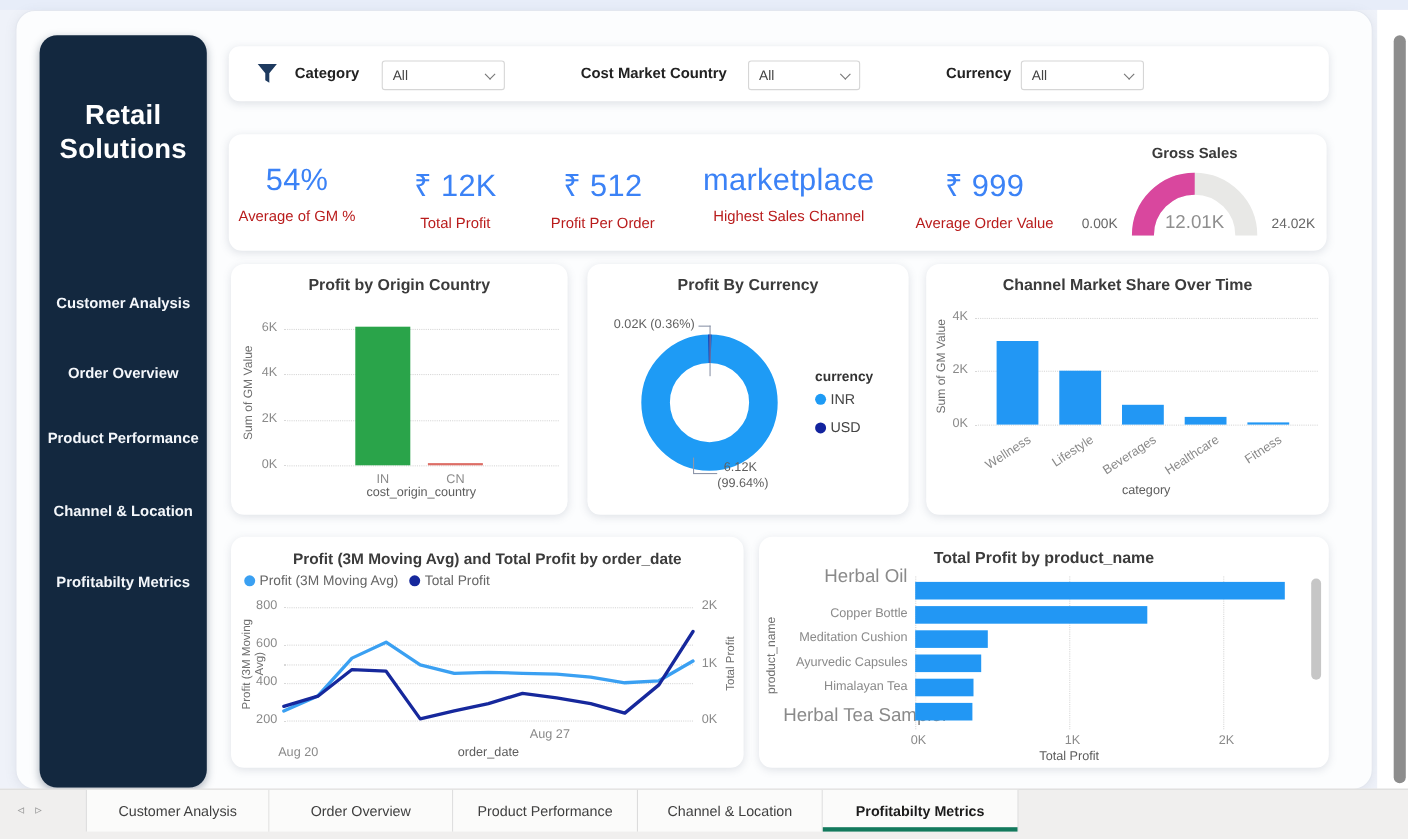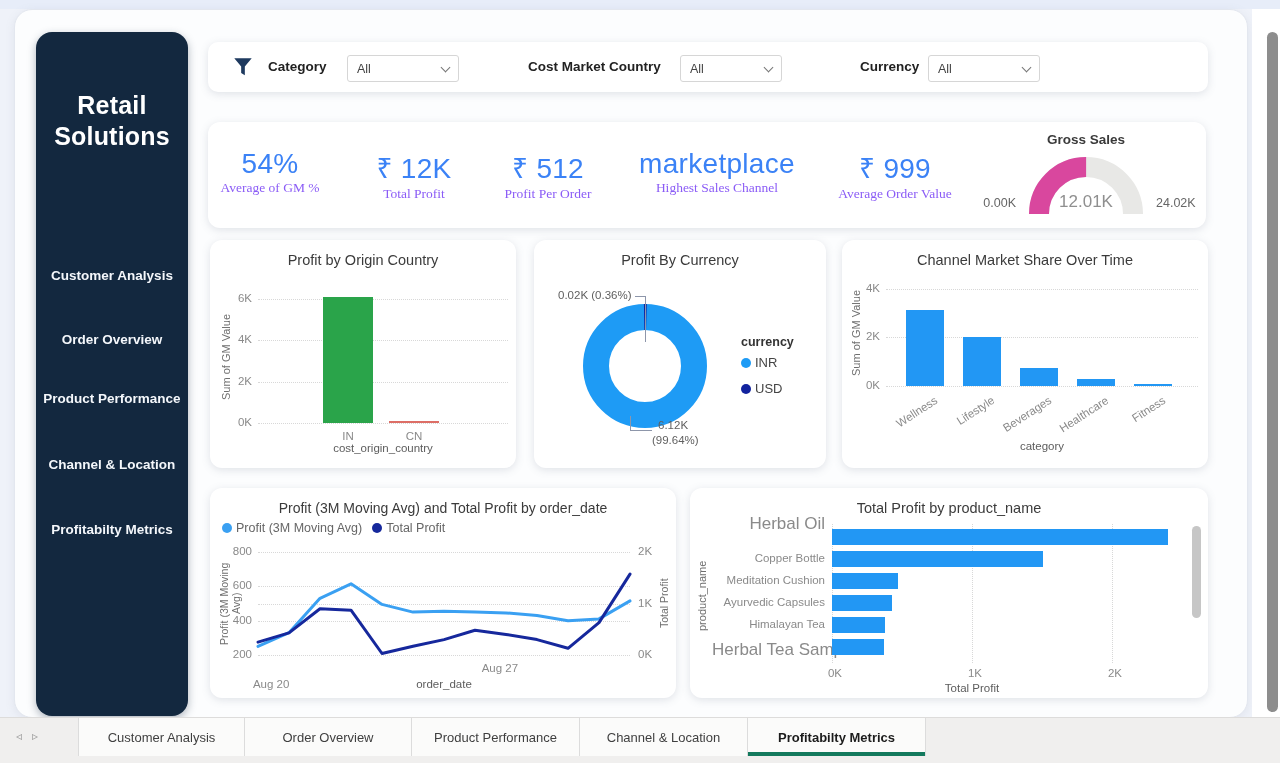--- a/index.html
+++ b/index.html
@@ -15,30 +15,30 @@
     background:#8d8d8d; border-radius:6px; }
   .sidebar { position:absolute; left:36px; top:32px; width:152px; height:684px;
     background:#13283f; border-radius:16px; box-shadow:0 3px 8px rgba(30,45,70,.35); color:#fff; }
   .sb-title { position:absolute; top:58px; left:0; width:152px; text-align:center;
     font-size:25px; font-weight:700; line-height:1.25; letter-spacing:.2px; }
   .sb-item { position:absolute; left:0; width:152px; text-align:center; font-size:13.5px;
     font-weight:700; color:#f4f7fb; cursor:pointer; }
   .card { position:absolute; background:#fff; border-radius:12px;
     box-shadow:0 2px 8px rgba(95,105,125,.18); }
   .chart-title { position:absolute; top:12px; left:0; width:100%; text-align:center;
-    font-size:14.5px; font-weight:400; color:#3b3b3b; }
+    font-size:14.5px; font-weight:700; color:#3b3b3b; }
   .flabel { position:absolute; top:17px; font-size:13.5px; font-weight:700; color:#222; }
   .dropdown { position:absolute; top:13px; height:27px; background:#fff; border:1px solid #d6d6d6;
     border-radius:3px; display:flex; align-items:center; justify-content:space-between;
     padding:0 9px; font-size:12.5px; color:#444; cursor:pointer; }
   .chev { width:7px; height:7px; border-right:1.5px solid #767676; border-bottom:1.5px solid #767676;
     transform:rotate(45deg); margin-top:-3px; }
   .kpi { position:absolute; top:26px; text-align:center; }
   .kpi-value { font-size:28px; font-weight:400; color:#3b82f6; letter-spacing:.3px; }
-  .kpi-label { font-size:13.5px; color:#8b5cf6;font-family:Liberation Serif, serif; }
+  .kpi-label { margin-top:9px; font-size:13.5px; color:#b91c1c; }
   .hgrid { position:absolute; border-top:1px dotted #d8d8d8; height:0; }
   .vgrid { position:absolute; border-left:1px dotted #d8d8d8; width:0; }
   .ytick { position:absolute; font-size:11.5px; color:#8a8a8a; text-align:right; }
   .xtick { position:absolute; font-size:11.5px; color:#8a8a8a; }
   .bar { position:absolute; cursor:pointer; }
   .catlab { position:absolute; font-size:11.5px; color:#8a8a8a; text-align:center; }
   .vlabel { position:absolute; writing-mode:vertical-rl; transform:rotate(180deg);
     font-size:11px; color:#6f6f6f; text-align:center; }
   .axlabel { position:absolute; font-size:11.5px; color:#5d5d5d; text-align:center; }
   .legend-dot { display:inline-block; width:10px; height:10px; border-radius:50%; margin-right:4px; }

